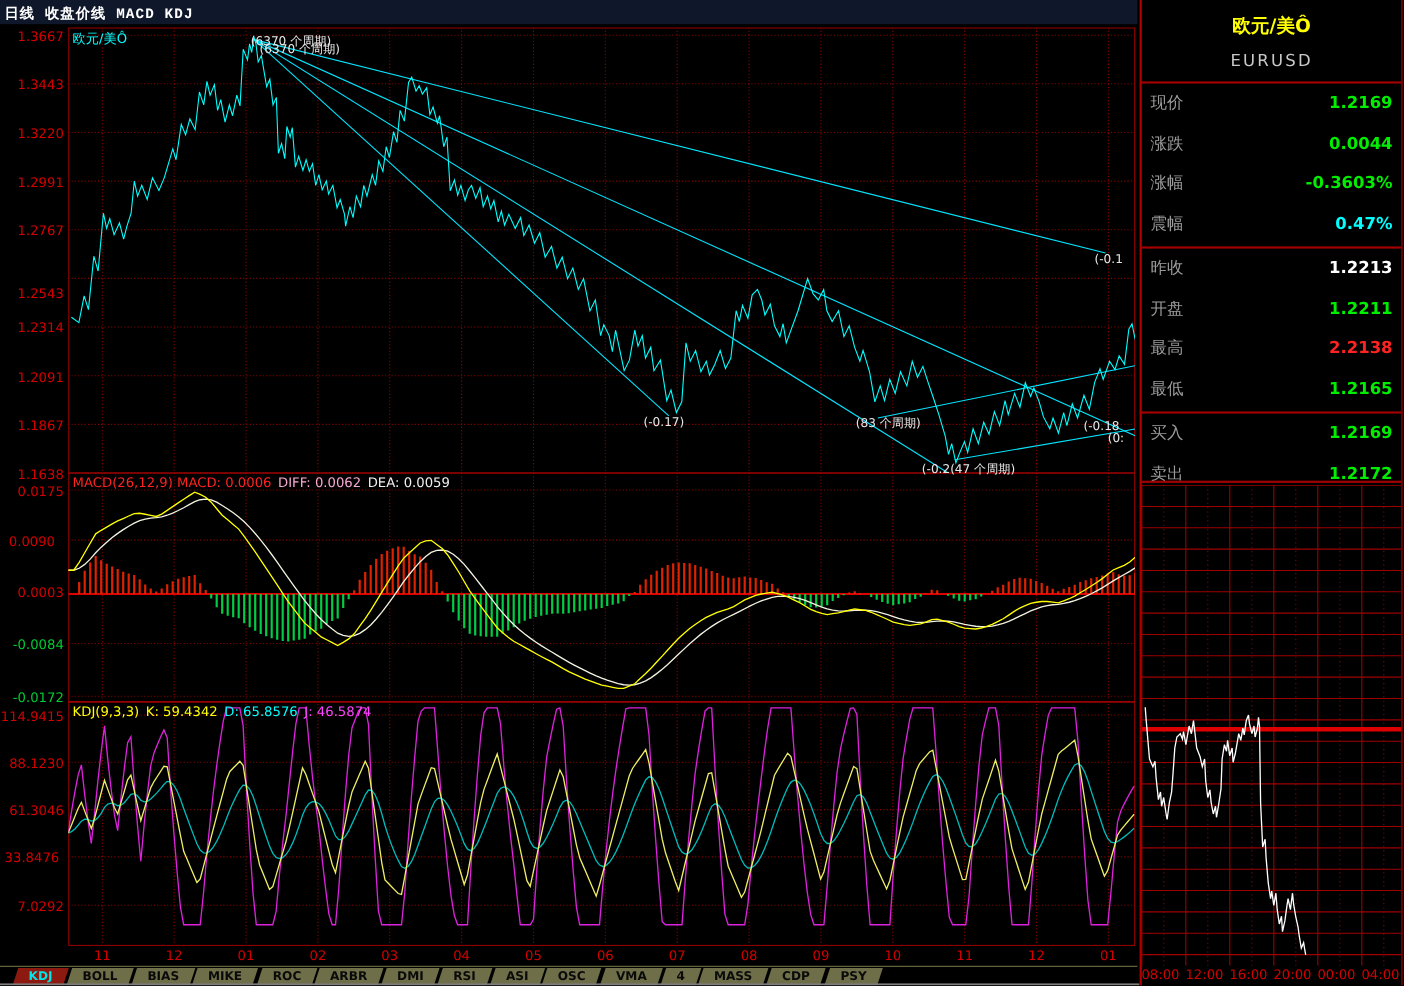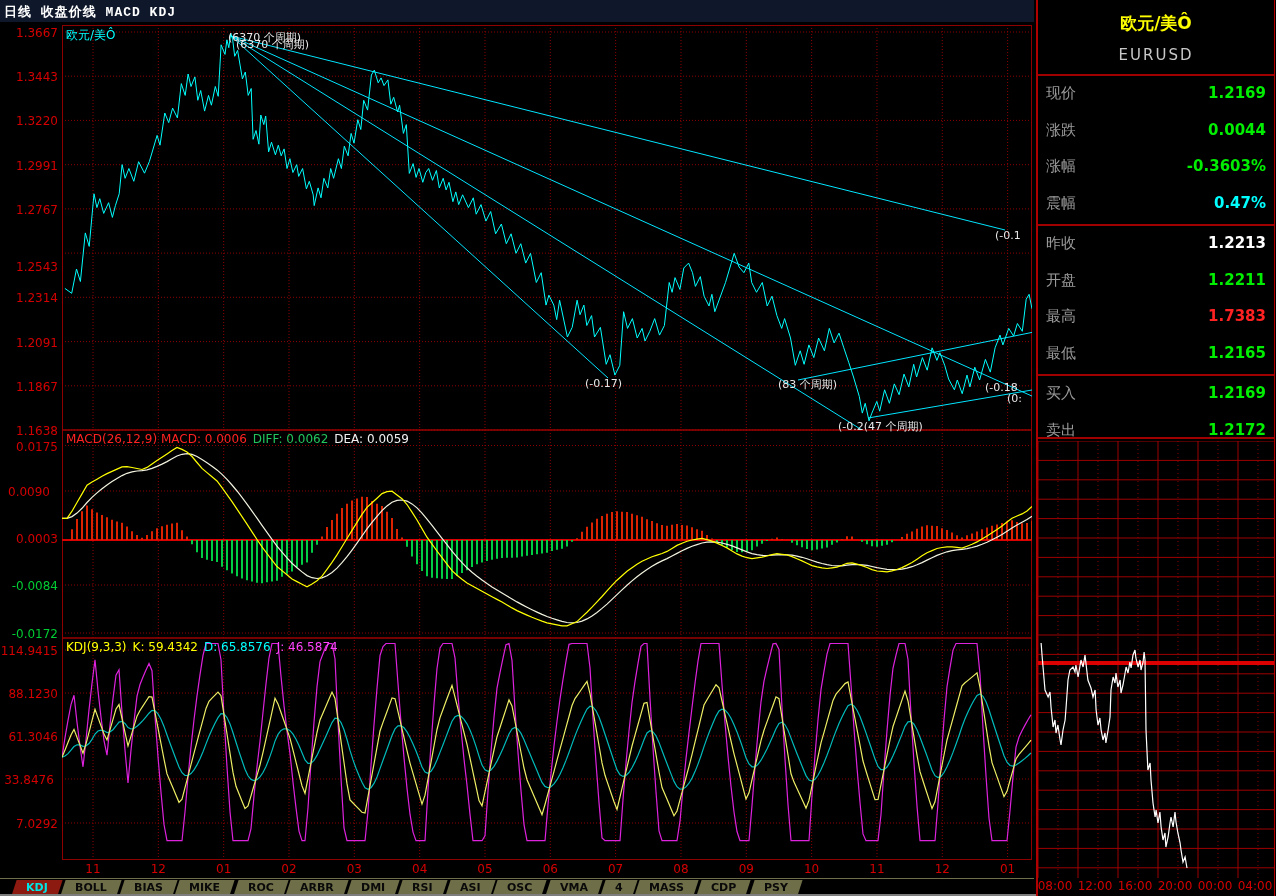--- a/index.html
+++ b/index.html
@@ -329,21 +329,21 @@
         <polyline points="0,493.4 5,493.4 10,486.2 15,477.5 20,468.9 25,460.3 30,457.1 35,454.2 40,451.2 45,448.6 50,446.4 55,444.1 60,441.9 65,441.6 70,442.5 75,443.5 80,444.5 85,442.4 90,439.0 95,435.6 100,432.2 105,428.9 110,425.6 115,422.4 120,424.4 125,427.0 130,431.5 135,437.5 140,443.4 145,447.6 150,451.8 155,456.0 160,462.7 165,469.6 170,476.7 175,484.2 180,491.6 185,499.2 190,506.8 195,514.5 200,521.9 205,528.5 210,535.1 215,541.5 220,545.6 225,549.8 230,554.0 235,556.6 240,559.2 245,561.8 250,559.0 255,555.8 260,551.2 265,544.3 270,537.4 275,529.9 280,521.7 285,513.5 290,505.4 295,497.4 300,489.4 305,482.4 310,477.8 315,473.2 320,468.6 325,466.7 330,466.2 335,470.0 340,473.7 345,479.5 350,487.2 355,495.0 360,503.6 365,512.2 370,519.2 375,526.0 380,532.7 385,539.2 390,545.7 395,550.2 400,554.3 405,558.0 410,560.7 415,563.5 420,566.3 425,569.1 430,571.8 435,574.4 440,577.0 445,579.9 450,582.9 455,585.6 460,587.9 465,590.1 470,592.3 475,594.2 480,596.1 485,597.8 490,598.8 495,599.8 500,600.8 505,600.8 510,598.7 515,596.6 520,591.9 525,587.2 530,582.2 535,576.8 540,571.5 545,565.9 550,560.4 555,555.2 560,550.7 565,546.3 570,542.7 575,539.3 580,536.3 585,534.0 590,531.7 595,530.1 600,528.5 605,526.4 610,523.4 615,520.4 620,518.3 625,516.2 630,515.0 635,514.2 640,513.4 645,514.7 650,516.1 655,518.1 660,520.5 665,522.9 670,525.9 675,528.9 680,531.1 685,532.7 690,533.7 695,532.9 700,532.1 705,531.0 710,529.6 715,528.6 720,529.3 725,529.9 730,531.6 735,533.8 740,535.9 745,538.2 750,540.6 755,541.8 760,542.8 765,543.5 770,542.8 775,542.1 780,540.3 785,538.3 790,537.8 795,539.2 800,540.6 805,542.5 810,544.6 815,546.0 820,546.4 825,546.8 830,545.9 835,544.5 840,542.6 845,540.1 850,537.5 855,534.2 860,530.8 865,527.8 870,525.6 875,523.5 880,522.5 885,521.8 890,521.8 895,522.4 900,523.1 905,521.2 910,519.3 915,516.9 920,513.9 925,510.9 930,507.7 935,504.5 940,501.0 945,497.0 950,493.2 955,491.0 960,488.9 965,485.9 970,481.5" fill="none" stroke="#ffff00" stroke-width="1.2"></polyline>
       </g>
       <g clip-path="url(#cpKdj)">
         <polyline points="0,732.3 3,712.7 6,695.3 9,679.6 12,670.3 15,697.4 18,721.0 21,741.8 24,714.7 27,684.9 30,658.4 33,634.9 36,665.6 39,692.3 42,715.6 45,730.1 48,700.1 51,673.6 54,650.1 57,644.7 60,687.6 63,725.3 66,757.9 69,725.1 72,696.4 75,671.1 78,659.5 81,652.0 84,645.0 87,638.5 90,645.7 93,691.4 96,731.6 99,767.4 102,799.5 105,815.7 108,815.7 111,815.7 114,815.7 117,815.7 120,815.7 123,787.0 126,752.3 129,721.9 132,694.8 135,670.9 138,649.7 141,630.3 144,618.5 147,618.5 150,618.5 153,618.5 156,618.5 159,634.7 162,691.8 165,742.0 168,786.7 171,815.7 174,815.7 177,815.7 180,815.7 183,815.7 186,815.7 189,803.6 192,770.6 195,741.7 198,716.2 201,687.2 204,658.7 207,632.8 210,618.5 213,618.5 216,618.5 219,651.4 222,680.6 225,706.1 228,728.6 231,757.3 234,782.9 237,806.1 240,815.7 243,815.7 246,782.7 249,737.2 252,697.2 255,661.6 258,636.6 261,628.8 264,621.1 267,618.5 270,618.5 273,633.7 276,697.3 279,753.3 282,803.0 285,815.7 288,815.7 291,815.7 294,815.7 297,815.7 300,815.7 303,815.7 306,786.2 309,740.3 312,699.6 315,663.3 318,630.6 321,621.5 324,618.5 327,618.5 330,618.5 333,618.5 336,658.5 339,697.9 342,732.6 345,763.4 348,789.2 351,807.1 354,815.7 357,815.7 360,815.7 363,815.7 366,764.8 369,719.5 372,679.3 375,643.5 378,623.0 381,618.5 384,618.5 387,618.5 390,618.5 393,632.9 396,671.1 399,704.5 402,734.0 405,760.3 408,789.4 411,815.7 414,815.7 417,815.7 420,815.7 423,810.7 426,766.0 429,726.8 432,692.2 435,663.1 438,647.6 441,633.1 444,619.7 447,618.5 450,635.3 453,684.4 456,727.5 459,765.6 462,799.7 465,815.7 468,815.7 471,815.7 474,815.7 477,815.7 480,815.7 483,815.7 486,779.9 489,748.6 492,720.9 495,696.2 498,674.2 501,654.4 504,636.2 507,619.3 510,618.5 513,618.5 516,618.5 519,618.5 522,618.5 525,618.5 528,642.9 531,693.3 534,737.8 537,777.4 540,812.9 543,815.7 546,815.7 549,815.7 552,815.7 555,815.7 558,815.7 561,774.6 564,738.3 567,706.2 570,677.6 573,656.7 576,638.3 579,621.3 582,618.5 585,618.5 588,673.4 591,723.0 594,766.9 597,806.0 600,815.7 603,815.7 606,815.7 609,815.7 612,815.7 615,815.7 618,796.2 621,762.9 624,733.6 627,707.6 630,682.6 633,658.3 636,636.2 639,618.5 642,618.5 645,618.5 648,618.5 651,618.5 654,618.5 657,618.5 660,659.6 663,697.7 666,731.4 669,761.4 672,787.0 675,806.5 678,815.7 681,815.7 684,815.7 687,815.7 690,780.6 693,741.6 696,707.2 699,676.8 702,656.2 705,642.9 708,630.6 711,618.9 714,618.5 717,624.5 720,682.9 723,734.2 726,779.6 729,815.7 732,815.7 735,815.7 738,815.7 741,815.7 744,815.7 747,815.7 750,770.3 753,730.3 756,694.8 759,664.7 762,646.3 765,629.2 768,618.5 771,618.5 774,618.5 777,618.5 780,618.5 783,618.5 786,618.5 789,659.6 792,703.7 795,742.7 798,777.5 801,808.9 804,815.7 807,815.7 810,815.7 813,815.7 816,815.7 819,789.5 822,744.8 825,705.5 828,670.6 831,643.0 834,630.1 837,618.5 840,618.5 843,618.5 846,634.5 849,689.6 852,738.1 855,781.1 858,815.6 861,815.7 864,815.7 867,815.7 870,815.7 873,815.7 876,778.3 879,734.1 882,695.0 885,661.7 888,642.6 891,625.1 894,618.5 897,618.5 900,618.5 903,618.5 906,618.5 909,618.5 912,618.5 915,618.5 918,649.4 921,703.1 924,750.7 927,793.3 930,815.7 933,815.7 936,815.7 939,815.7 942,815.7 945,815.7 948,785.7 951,751.9 954,722.2 957,712.0 960,705.8 963,700.1 966,694.7 969,689.7" fill="none" stroke="#dd22dd" stroke-width="1.2"></polyline>
         <polyline points="0,732.3 3,731.0 6,728.6 9,725.2 12,721.5 15,719.8 18,719.9 21,721.4 24,721.0 27,718.5 30,714.4 33,709.0 36,706.0 39,705.1 42,705.8 45,707.5 48,707.0 51,704.7 54,701.0 57,697.1 60,696.5 63,698.4 66,702.5 69,704.0 72,703.5 75,701.3 78,698.5 81,695.3 84,691.9 87,688.2 90,685.3 93,685.7 96,688.9 99,694.2 102,701.4 105,710.0 108,718.2 111,726.3 114,734.2 117,742.0 120,747.7 123,750.4 126,750.5 129,748.6 132,744.9 135,739.9 138,733.7 141,726.7 144,718.9 147,711.2 150,704.4 153,698.2 156,692.6 159,688.7 162,688.9 165,692.5 168,698.9 171,707.7 174,717.3 177,726.6 180,735.5 183,744.2 186,750.8 189,754.4 192,755.5 195,754.6 198,751.9 201,747.5 204,741.5 207,734.1 210,725.6 213,716.1 216,709.4 219,705.5 222,703.8 225,703.9 228,705.6 231,709.1 234,714.2 237,720.4 240,727.7 243,735.0 246,738.3 249,738.2 252,735.4 255,730.4 258,724.0 261,717.5 264,710.9 267,704.3 270,697.6 273,693.2 276,693.5 279,697.6 282,704.8 285,714.5 288,725.4 291,734.9 294,743.2 297,750.6 300,757.2 303,762.7 306,764.3 309,762.7 312,758.4 315,751.9 318,743.6 321,735.3 324,727.0 327,718.7 330,710.5 333,703.9 336,700.8 339,700.6 342,702.8 345,706.9 348,712.5 351,719.0 354,726.1 357,733.8 360,742.0 363,747.0 366,748.3 369,746.3 372,741.7 375,735.0 378,727.4 381,719.7 384,711.9 387,704.0 390,696.2 393,691.8 396,690.4 399,691.4 402,694.3 405,698.8 408,705.0 411,712.6 414,721.4 417,731.1 420,740.1 423,744.9 426,746.3 429,745.0 432,741.4 435,736.1 438,730.0 441,723.4 444,716.3 447,708.9 450,703.9 453,702.5 456,704.2 459,708.4 462,714.7 465,721.9 468,729.0 471,736.2 474,743.3 477,750.4 480,757.4 483,761.4 486,762.7 489,761.7 492,758.9 495,754.7 498,749.2 501,742.7 504,735.4 507,727.5 510,719.1 513,710.9 516,703.4 519,696.5 522,690.1 525,684.0 528,681.2 531,682.0 534,685.8 537,692.1 540,700.3 543,709.3 546,718.3 549,727.2 552,736.2 555,744.9 558,749.7 561,751.4 564,750.5 567,747.5 570,742.7 573,736.9 576,730.2 579,722.7 582,714.7 585,708.0 588,705.7 591,706.9 594,710.9 597,717.4 600,725.5 603,733.5 606,741.2 609,748.9 612,756.4 615,761.7 618,764.1 621,764.0 624,761.9 627,758.2 630,753.1 633,746.6 636,739.1 639,730.7 642,721.6 645,713.1 648,705.3 651,698.0 654,691.1 657,686.0 660,684.2 663,685.1 666,688.3 669,693.3 672,699.7 675,706.9 678,715.0 681,723.6 684,732.7 687,739.0 690,741.8 693,741.8 696,739.4 699,735.2 702,729.8 705,723.9 708,717.5 711,710.8 714,703.8 717,698.4 720,697.3 723,699.8 726,705.3 729,713.1 732,721.0 735,728.7 738,736.1 741,743.4 744,750.6 747,755.0 750,756.1 753,754.3 756,750.3 759,744.4 762,737.7 765,730.3 768,722.4 771,713.9 774,705.9 777,698.6 780,692.0 783,686.0 786,680.8 789,679.3 792,681.0 795,685.2 798,691.5 801,699.5 804,707.9 807,716.5 810,725.2 813,734.1 816,741.4 819,744.7 822,744.7 825,742.0 828,737.1 831,730.7 834,723.9 837,716.6 840,709.1 843,701.4 846,696.8 849,696.3 852,699.2 855,704.8 858,712.3 861,720.2 864,728.3 867,736.6 870,745.0 873,750.7 876,752.6 879,751.4 882,747.5 885,741.7 888,734.9 891,727.4 894,719.3 897,710.7 900,701.7 903,693.8 906,686.9 909,680.8 912,675.3 915,670.4 918,669.0 921,671.3 924,676.7 927,684.7 930,694.2 933,703.5 936,712.7 939,721.8 942,730.8 945,737.2 948,740.5 951,741.2 954,740.0 957,738.0 960,735.8 963,733.4 966,730.8 969,728.0" fill="none" stroke="#00bbbb" stroke-width="1.2"></polyline>
         <polyline points="0,732.3 3,724.9 6,717.5 9,710.0 12,704.4 15,712.4 18,720.3 21,728.2 24,718.9 27,707.3 30,695.7 33,684.3 36,692.6 39,700.8 42,709.1 45,715.0 48,704.7 51,694.3 54,684.0 57,679.6 60,693.5 63,707.4 66,721.0 69,711.1 72,701.1 75,691.2 78,685.5 81,680.9 84,676.2 87,671.6 90,672.1 93,687.6 96,703.1 99,718.6 102,734.1 105,748.9 108,756.0 111,763.1 114,770.2 117,777.3 120,774.1 123,762.6 126,751.1 129,739.7 132,728.2 135,716.9 138,705.7 141,694.6 144,683.4 147,676.3 150,673.2 153,670.2 156,667.1 159,670.7 162,689.9 165,709.0 168,728.2 171,747.4 174,761.3 177,768.7 180,776.2 183,783.6 186,781.0 189,770.8 192,760.5 195,750.3 198,740.0 201,727.4 204,713.9 207,700.3 210,686.8 213,673.2 216,678.9 219,687.5 222,696.0 225,704.6 228,713.3 231,725.2 234,737.1 237,749.0 240,760.9 243,768.3 246,753.1 249,737.9 252,722.7 255,707.5 258,694.9 261,687.9 264,681.0 267,674.0 270,667.1 273,673.4 276,694.8 279,716.1 282,737.5 285,758.9 288,774.9 291,778.0 294,781.1 297,784.2 300,787.3 303,788.1 306,771.6 309,755.2 312,738.8 315,722.4 318,706.0 321,697.4 324,689.2 327,681.1 330,672.9 333,673.7 336,686.7 339,699.7 342,712.7 345,725.7 348,738.1 351,748.3 354,758.6 357,768.9 360,779.1 363,770.2 366,753.8 369,737.4 372,720.9 375,704.5 378,692.6 381,684.5 384,676.3 387,668.2 390,660.4 393,672.2 396,684.0 399,695.8 402,707.5 405,719.3 408,733.1 411,747.3 414,761.4 417,775.6 420,780.8 423,766.8 426,752.9 429,738.9 432,725.0 435,711.7 438,702.5 441,693.3 444,684.1 447,674.9 450,681.0 453,696.5 456,712.0 459,727.5 462,743.0 465,754.7 468,761.7 471,768.7 474,775.7 477,782.7 480,789.7 483,779.5 486,768.4 489,757.3 492,746.3 495,735.2 498,724.2 501,713.3 504,702.4 507,691.5 510,680.5 513,673.6 516,669.3 519,665.0 522,660.7 525,656.4 528,668.5 531,685.8 534,703.2 537,720.5 540,737.9 543,750.3 546,759.1 549,768.0 552,776.8 555,784.5 558,771.8 561,759.1 564,746.4 567,733.7 570,721.0 573,710.2 576,699.5 579,688.9 582,678.3 585,677.5 588,694.9 591,712.2 594,729.6 597,747.0 600,762.5 603,769.5 606,776.6 609,783.7 612,790.8 615,786.0 618,774.8 621,763.6 624,752.5 627,741.3 630,729.6 633,717.2 636,704.8 639,692.4 642,680.0 645,674.7 648,669.7 651,664.8 654,659.8 657,662.7 660,676.0 663,689.3 666,702.6 669,716.0 672,728.8 675,740.1 678,751.4 681,762.8 684,774.1 687,767.8 690,754.7 693,741.7 696,728.7 699,715.7 702,705.3 705,696.9 708,688.5 711,680.2 714,671.8 717,673.7 720,692.5 723,711.3 726,730.0 729,748.8 732,757.1 735,763.6 738,770.1 741,776.6 744,783.1 747,775.4 750,760.8 753,746.3 756,731.8 759,717.9 762,707.3 765,696.6 768,686.0 771,675.4 774,669.2 777,665.7 780,662.1 783,658.6 786,657.0 789,672.8 792,688.6 795,704.4 798,720.2 801,736.0 804,746.0 807,755.6 810,765.1 813,774.7 816,774.5 819,759.6 822,744.7 825,729.8 828,715.0 831,701.5 834,692.6 837,683.8 840,674.9 843,666.1 846,676.0 849,694.1 852,712.2 855,730.2 858,746.7 861,756.0 864,765.2 867,774.4 870,783.6 873,776.8 876,761.2 879,745.6 882,730.0 885,715.0 888,704.2 891,693.3 894,682.5 897,671.6 900,660.8 903,657.8 906,655.4 909,652.9 912,650.4 915,647.9 918,662.4 921,681.9 924,701.4 927,720.9 930,737.6 933,746.1 936,754.6 939,763.1 942,771.6 945,766.3 948,755.5 951,744.8 954,734.0 957,729.4 960,725.8 963,722.3 966,718.8 969,715.2" fill="none" stroke="#eeee66" stroke-width="1.2"></polyline>
       </g>
     </svg>
 
   <div id="paneheader-price">欧元/美Ô</div>
-  <div class="pane-hd" id="macd-header" style="left:66px;top:432px"><span style="color: rgb(255, 34, 34);">MACD(26,12,9) MACD: 0.0006</span><span style="color: #22c55e;">DIFF: 0.0062</span><span style="color: rgb(240, 240, 240);">DEA: 0.0059</span></div>
+  <div class="pane-hd" id="macd-header" style="left:66px;top:432px"><span style="color: rgb(255, 34, 34);">MACD(26,12,9) MACD: 0.0006</span><span style="color: #f9a8d4;">DIFF: 0.0062</span><span style="color: rgb(240, 240, 240);">DEA: 0.0059</span></div>
   <div class="pane-hd" id="kdj-header" style="left:66px;top:640px"><span style="color: rgb(255, 255, 0);">KDJ(9,3,3)</span><span style="color: rgb(255, 255, 0);">K: 59.4342</span><span style="color: rgb(0, 255, 255);">D: 65.8576</span><span style="color: rgb(255, 68, 255);">J: 46.5874</span></div>
   <div id="annotations">
       <div class="ann" style="left: 228px; top: 30px;">(6370 个周期)</div>
       <div class="ann" style="left: 236px; top: 37px;">(6370 个周期)</div>
       <div class="ann" style="left: 585px; top: 377px;">(-0.17)</div>
       <div class="ann" style="left: 778px; top: 377px;">(83 个周期)</div>
       <div class="ann" style="left: 838px; top: 419px;">(-0.2(47 个周期)</div>
       <div class="ann" style="left: 995px; top: 229px;">(-0.1</div>
       <div class="ann" style="left: 985px; top: 381px;">(-0.18</div>
       <div class="ann" style="left: 1007px; top: 392px;">(0:</div>
@@ -412,21 +412,21 @@
         <div class="sb-row" style="top: 234px;">
           <span class="lb">昨收</span>
           <span class="vl c-white">1.2213</span>
         </div>
         <div class="sb-row" style="top: 270.5px;">
           <span class="lb">开盘</span>
           <span class="vl c-green">1.2211</span>
         </div>
         <div class="sb-row" style="top: 307px;">
           <span class="lb">最高</span>
-          <span class="vl c-red">1.7383</span>
+          <span class="vl c-red">2.2138</span>
         </div>
         <div class="sb-row" style="top: 343.5px;">
           <span class="lb">最低</span>
           <span class="vl c-green">1.2165</span>
         </div>
         <div class="sb-sep" style="top: 374px;"></div>
         <div class="sb-row" style="top: 384px;">
           <span class="lb">买入</span>
           <span class="vl c-green">1.2169</span>
         </div>

